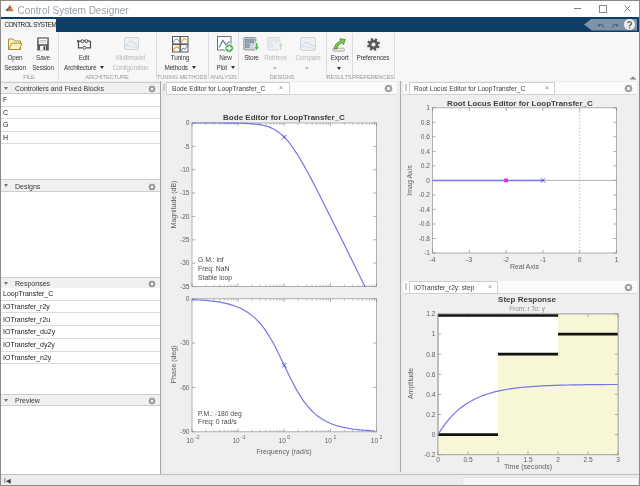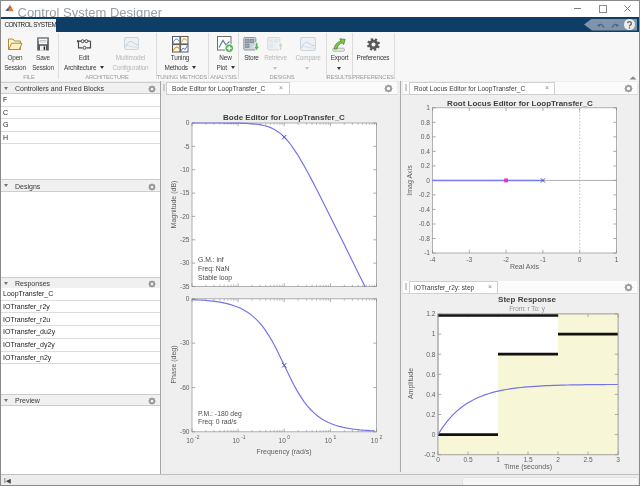--- a/index.html
+++ b/index.html
@@ -11,21 +11,21 @@
 </head>
 <body>
 
 <div class="abs" style="left:0;top:0;width:640px;height:17px;background:#ffffff;border-top:1px solid #9b9b9b;box-sizing:border-box;"></div>
 <svg class="abs" style="left:5px;top:3.5px" width="9" height="9" viewBox="0 0 13 13">
   <polygon points="0.5,9.5 4.5,5.5 6.5,7.5 4.5,10.5" fill="#2e5f8a"></polygon>
   <polygon points="4.5,5.5 7,1 9.5,5 6.5,7.5" fill="#cf4520"></polygon>
   <polygon points="6.5,7.5 9.5,5 12.5,10.5 4.8,10.5" fill="#e8742c"></polygon>
   <polygon points="7,1 8.2,3.2 7.2,4.6 6.1,3.4" fill="#f2a33a"></polygon>
 </svg>
-<div class="abs" style="left:17.5px;top:4.5px;font-size:13px;color:#9aa0a6;text-decoration:underline;">Control System Designer</div>
+<div class="abs" style="left:17.5px;top:4.5px;font-size:10px;color:#9aa0a6;">Control System Designer</div>
 <div class="abs" style="left:574px;top:8px;width:6.5px;height:1px;background:#7e7e7e;"></div>
 <div class="abs" style="left:598.8px;top:4.8px;width:6.3px;height:6.3px;border:1px solid #8a8a8a;"></div>
 <svg class="abs" style="left:624px;top:5px" width="7" height="7">
     <path d="M0.5 0.5 L6.5 6.5 M6.5 0.5 L0.5 6.5" stroke="#7e7e7e" stroke-width="1"></path>
   </svg>
 
 <div class="abs" style="left:0;top:17px;width:640px;height:15px;background:#0e3e66;"></div>
 <div class="abs" style="left:0;top:18.5px;width:56px;height:13.5px;background:#f4f4f4;"></div>
 <div class="abs" style="left:4.5px;top:21.2px;font-size:6.3px;color:#1c1c1c;letter-spacing:-0.45px;">CONTROL SYSTEM</div>
 

